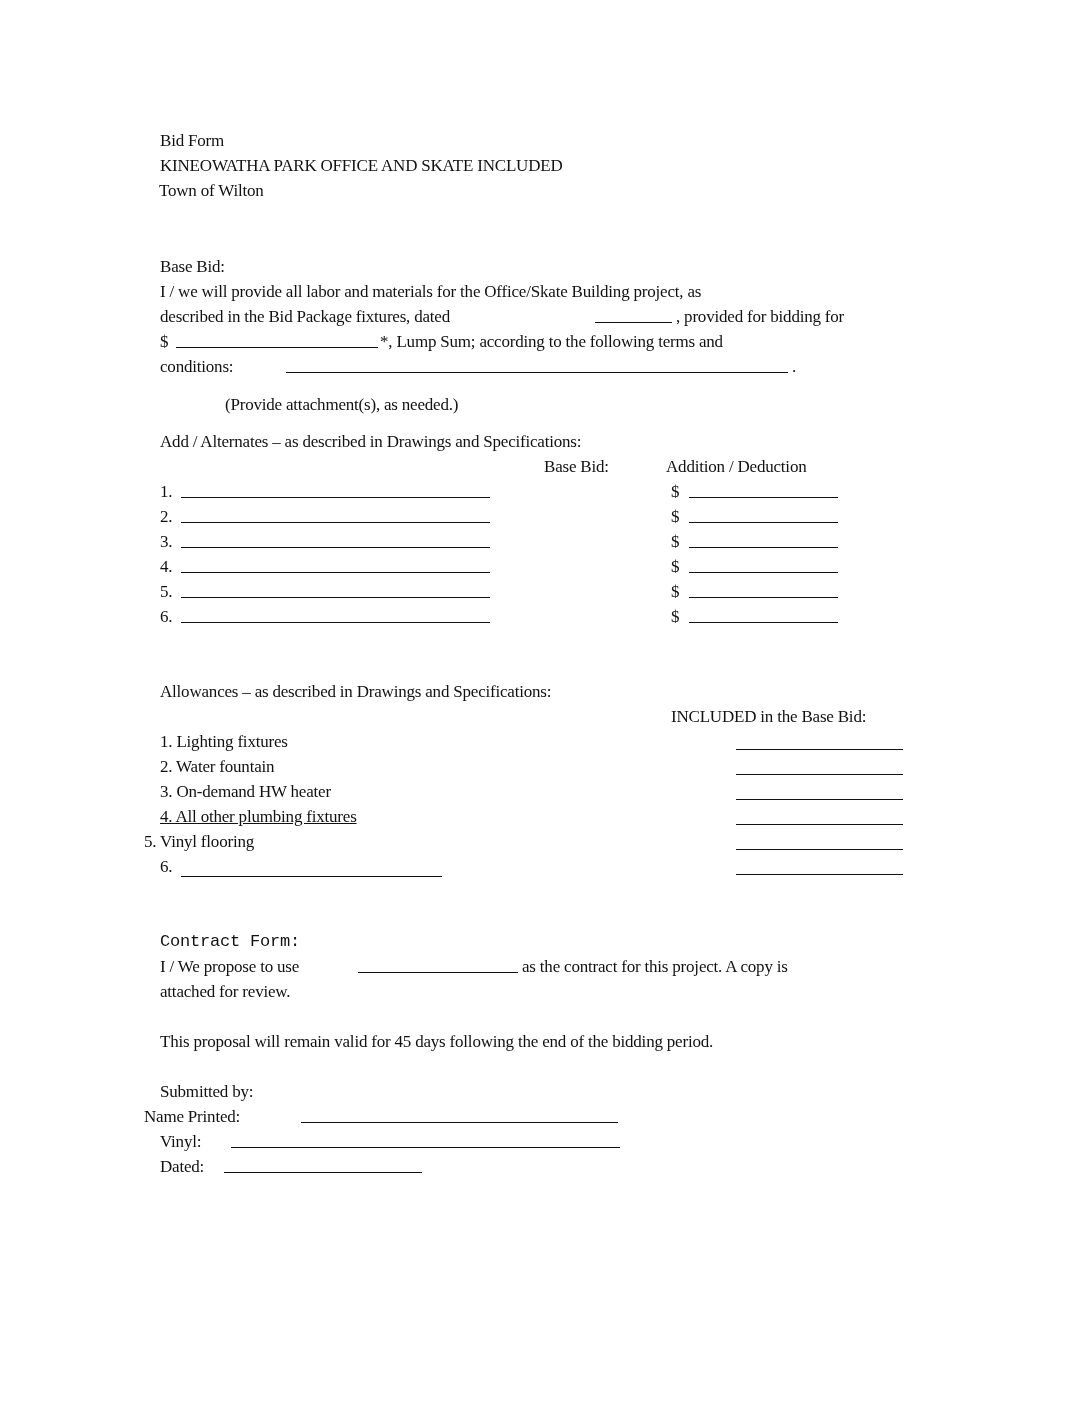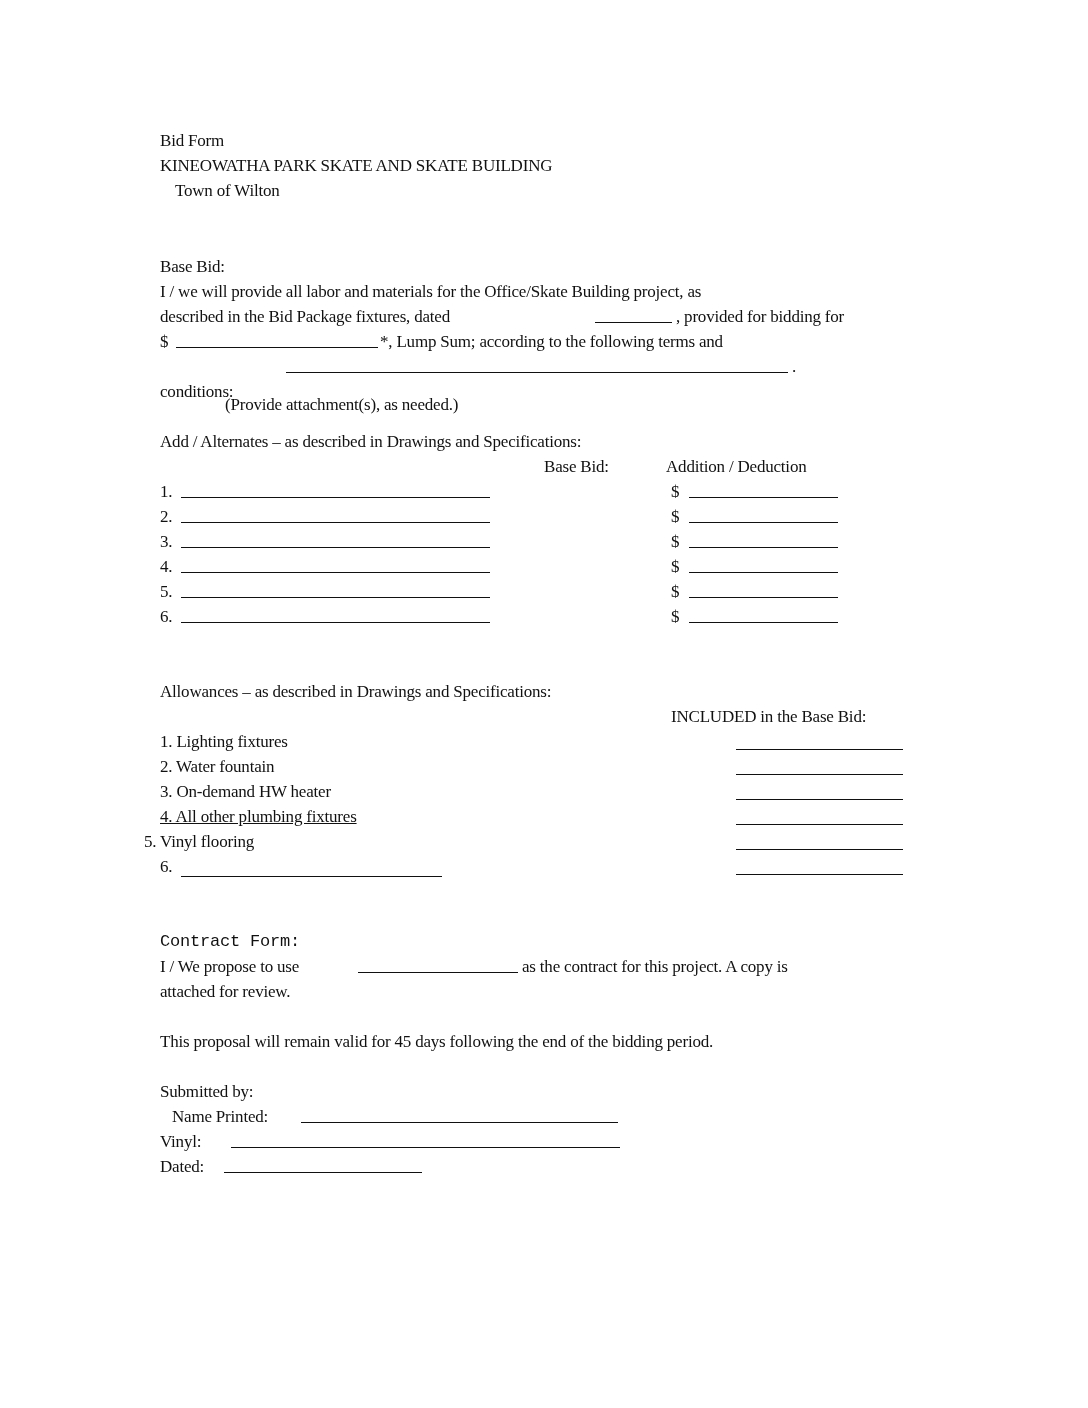--- a/index.html
+++ b/index.html
@@ -5,32 +5,32 @@
   html, body { margin: 0; padding: 0; background: #ffffff; }
   body { width: 1088px; height: 1408px; position: relative; overflow: hidden;
          font-family: "Liberation Serif", "DejaVu Serif", serif; color: #111; }
   .t { position: absolute; font-size: 17px; line-height: 25px; white-space: nowrap; letter-spacing: -0.2px; }
   .ln { position: absolute; border-bottom: 1px solid #111; height: 0; }
 </style>
 </head>
 <body>
 
 <div class="t" style="left:160px; top:128px;">Bid Form</div>
-<div class="t" style="left:160px; top:153px;">KINEOWATHA PARK SKATE AND SKATE BUILDING</div>
-<div class="t" style="left:175px; top:178px;">Town of Wilton</div>
+<div class="t" style="left:160px; top:153px;">KINEOWATHA PARK OFFICE AND SKATE INCLUDED</div>
+<div class="t" style="left:159px; top:178px;">Town of Wilton</div>
 
 <div class="t" style="left:160px; top:254px;">Base Bid:</div>
 <div class="t" style="left:160px; top:279px;">I / we will provide all labor and materials for the Office/Skate Building project, as</div>
 <div class="t" style="left:160px; top:304px;">described in the Bid Package fixtures, dated</div>
 <div class="ln" style="left:595px; top:322px; width:77px;"></div>
 <div class="t" style="left:676px; top:304px;">, provided for bidding for</div>
 <div class="t" style="left:160px; top:329px;">$</div>
 <div class="ln" style="left:176px; top:347px; width:202px;"></div>
 <div class="t" style="left:380px; top:329px;">*, Lump Sum; according to the following terms and</div>
-<div class="t" style="left:160px; top:354px;margin-top:25px;">conditions:</div>
+<div class="t" style="left:160px; top:354px;">conditions:</div>
 <div class="ln" style="left:286px; top:372px; width:502px;"></div>
 <div class="t" style="left:792px; top:354px;">.</div>
 <div class="t" style="left:225px; top:392px;">(Provide attachment(s), as needed.)</div>
 
 <div class="t" style="left:160px; top:429px;">Add / Alternates – as described in Drawings and Specifications:</div>
 <div class="t" style="left:544px; top:454px;">Base Bid:</div>
 <div class="t" style="left:666px; top:454px;">Addition / Deduction</div>
 
 <div id="alt-rows">
     <div class="t" style="left: 160px; top: 479px;">1.</div>
@@ -80,18 +80,18 @@
 
 <div class="t" style="left:160px; top:929px;font-family:Liberation Mono, monospace;">Contract Form:</div>
 <div class="t" style="left:160px; top:954px;">I / We propose to use</div>
 <div class="ln" style="left:358px; top:972px; width:160px;"></div>
 <div class="t" style="left:522px; top:954px;">as the contract for this project.  A copy is</div>
 <div class="t" style="left:160px; top:979px;">attached for review.</div>
 
 <div class="t" style="left:160px; top:1029px;">This proposal will remain valid for 45 days following the end of the bidding period.</div>
 
 <div class="t" style="left:160px; top:1079px;">Submitted by:</div>
-<div class="t" style="left:172px; top:1104px;">Name Printed:</div>
+<div class="t" style="left:144px; top:1104px;">Name Printed:</div>
 <div class="ln" style="left:301px; top:1122px; width:317px;"></div>
 <div class="t" style="left:160px; top:1129px;">Vinyl:</div>
 <div class="ln" style="left:231px; top:1147px; width:389px;"></div>
 <div class="t" style="left:160px; top:1154px;">Dated:</div>
 <div class="ln" style="left:224px; top:1172px; width:198px;"></div>
 
 </body></html>

